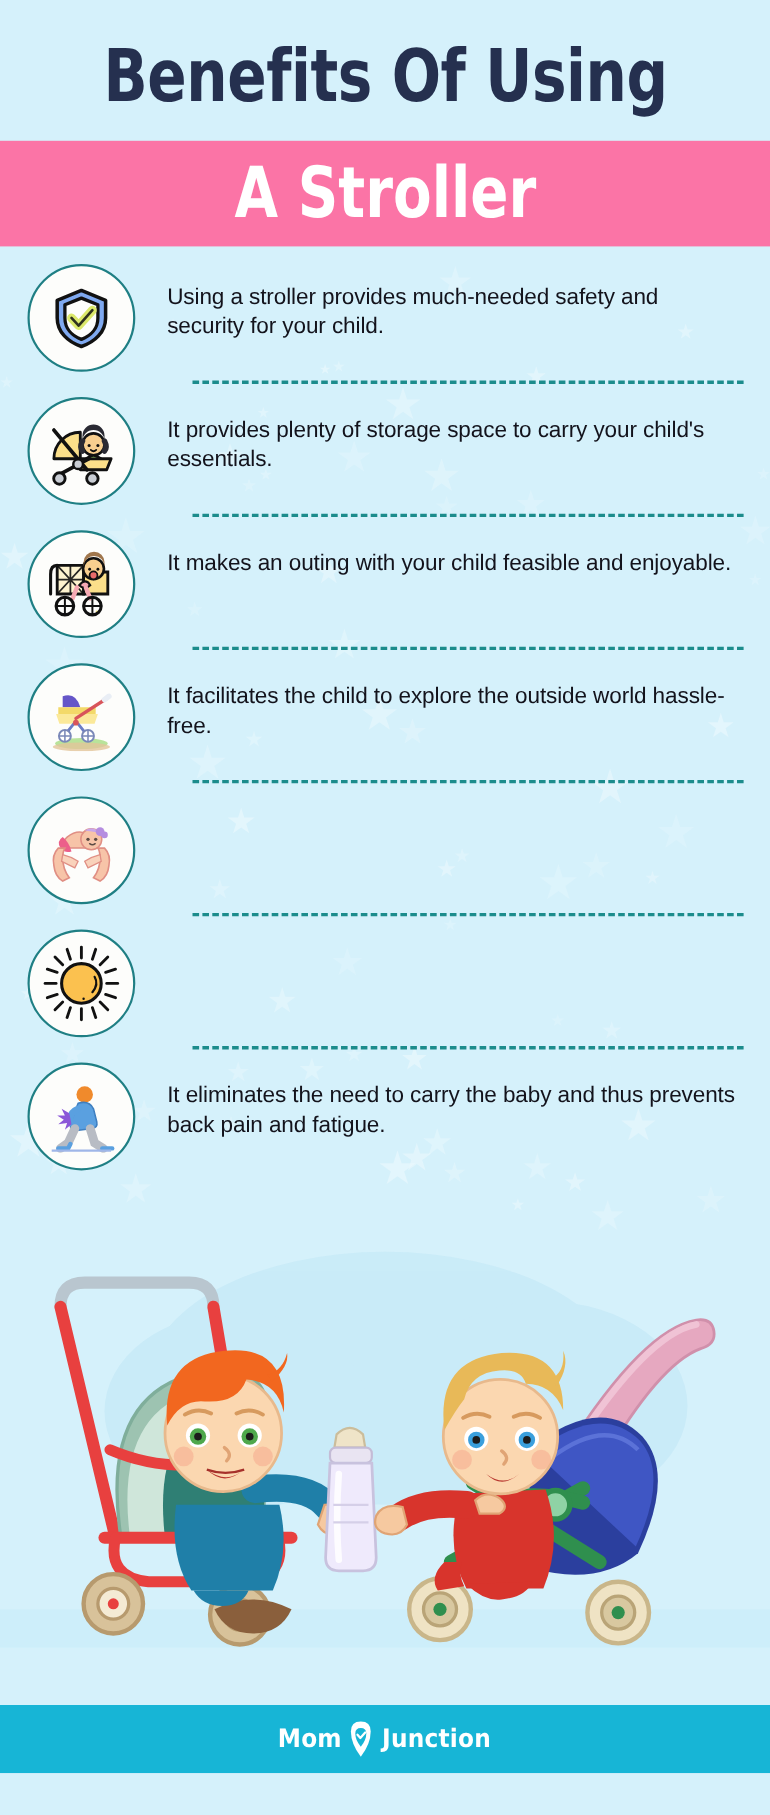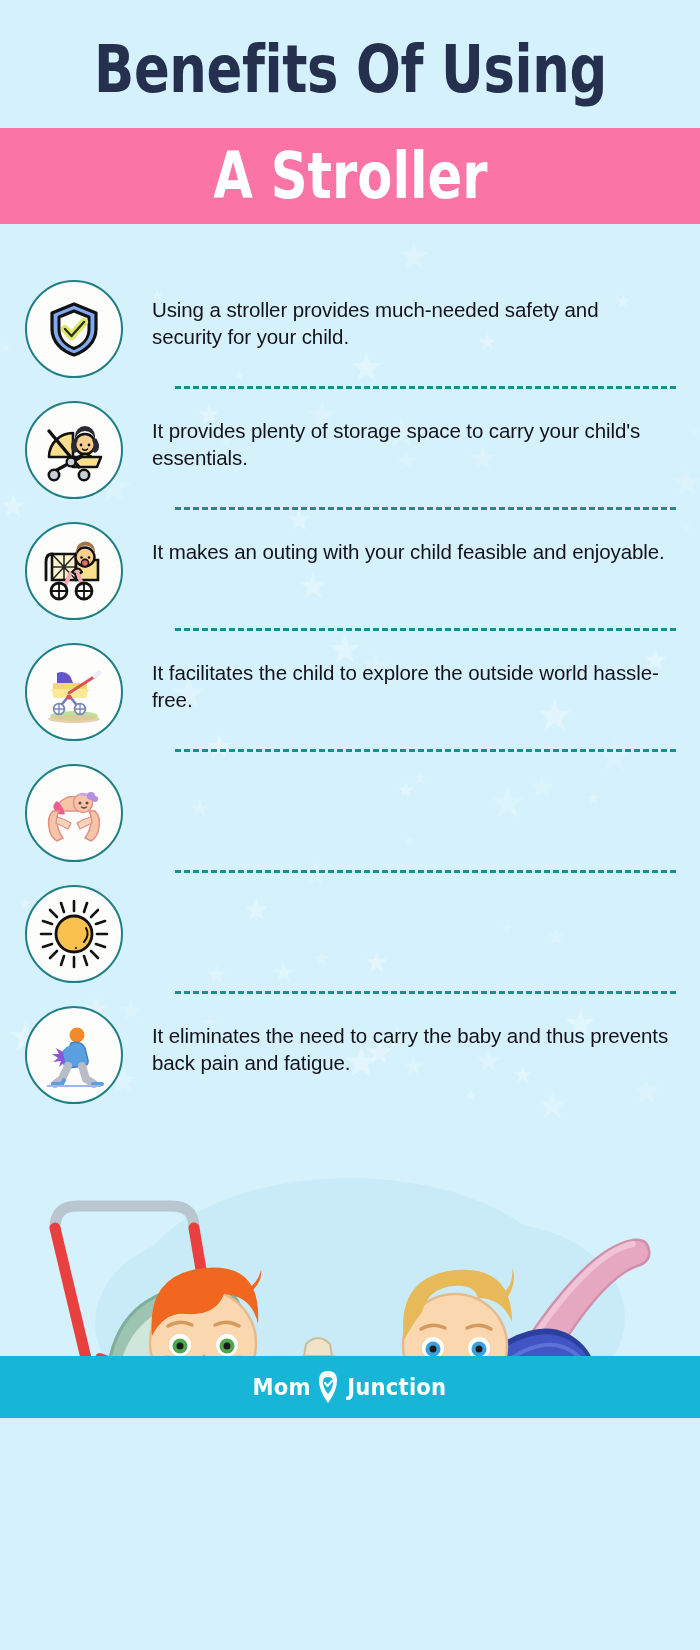--- a/index.html
+++ b/index.html
@@ -3,21 +3,21 @@
 <meta charset="utf-8">
 <style>
   * { margin:0; padding:0; box-sizing:border-box; }
   html,body { width:700px; height:1650px; }
   body {
     font-family:"Liberation Sans", sans-serif;
     background:#d5f1fb;
     overflow:hidden;
     position:relative;
   }
-  .page { position:relative; width:700px; height:1418px; overflow:hidden; background:#d5f1fb; }
+  .page { position:relative; width:700px; height:1612px; overflow:hidden; background:#d5f1fb; }
 
   
   .stars { position:absolute; inset:0; pointer-events:none; z-index:0; opacity:.55; }
   .star {
     position:absolute;
     background:#ffffff;
     opacity:.5;
     clip-path:polygon(50% 0%,61% 35%,98% 35%,68% 57%,79% 91%,50% 70%,21% 91%,32% 57%,2% 35%,39% 35%);
   }
 
@@ -50,21 +50,21 @@
     font-weight:bold;
     font-size:64px;
     color:#ffffff;
     transform:scaleX(0.80);
     transform-origin:center;
     white-space:nowrap;
     line-height:1;
   }
 
   
-  .list { position:relative; z-index:2; padding:12px 0 0 0;margin-top:40px; }
+  .list { position:relative; z-index:2; padding:12px 0 0 0; }
   .benefit {
     display:flex;
     align-items:flex-start;
     padding:0 22px 0 22px;
     min-height:96px;
   }
   .icon-wrap {
     flex:0 0 104px;
     display:flex; justify-content:center; align-items:flex-start;
     padding-top:4px;

